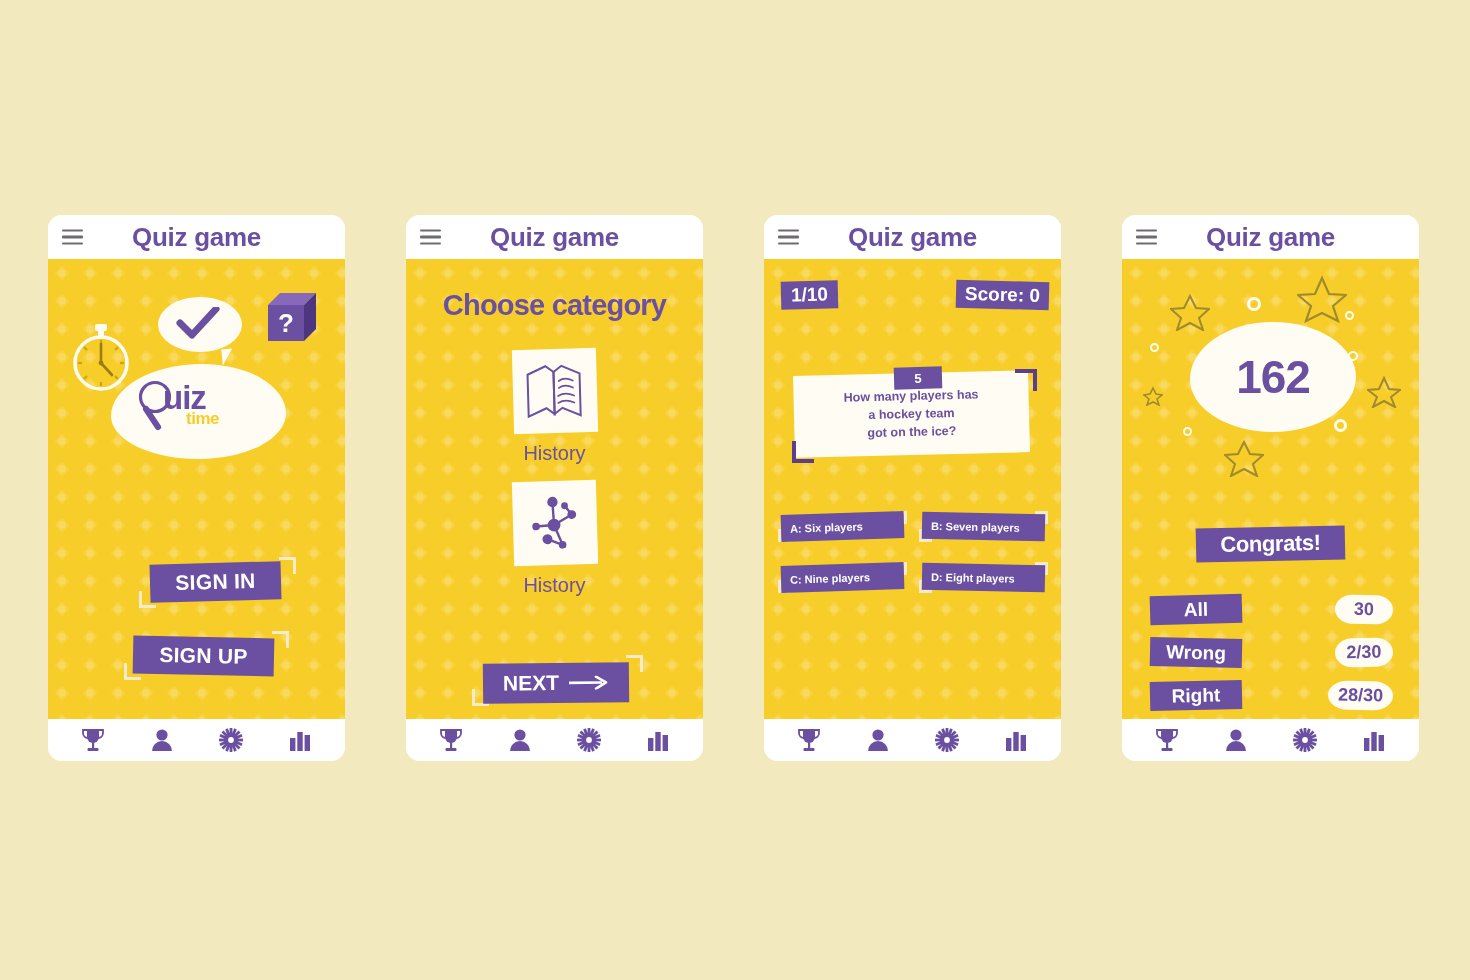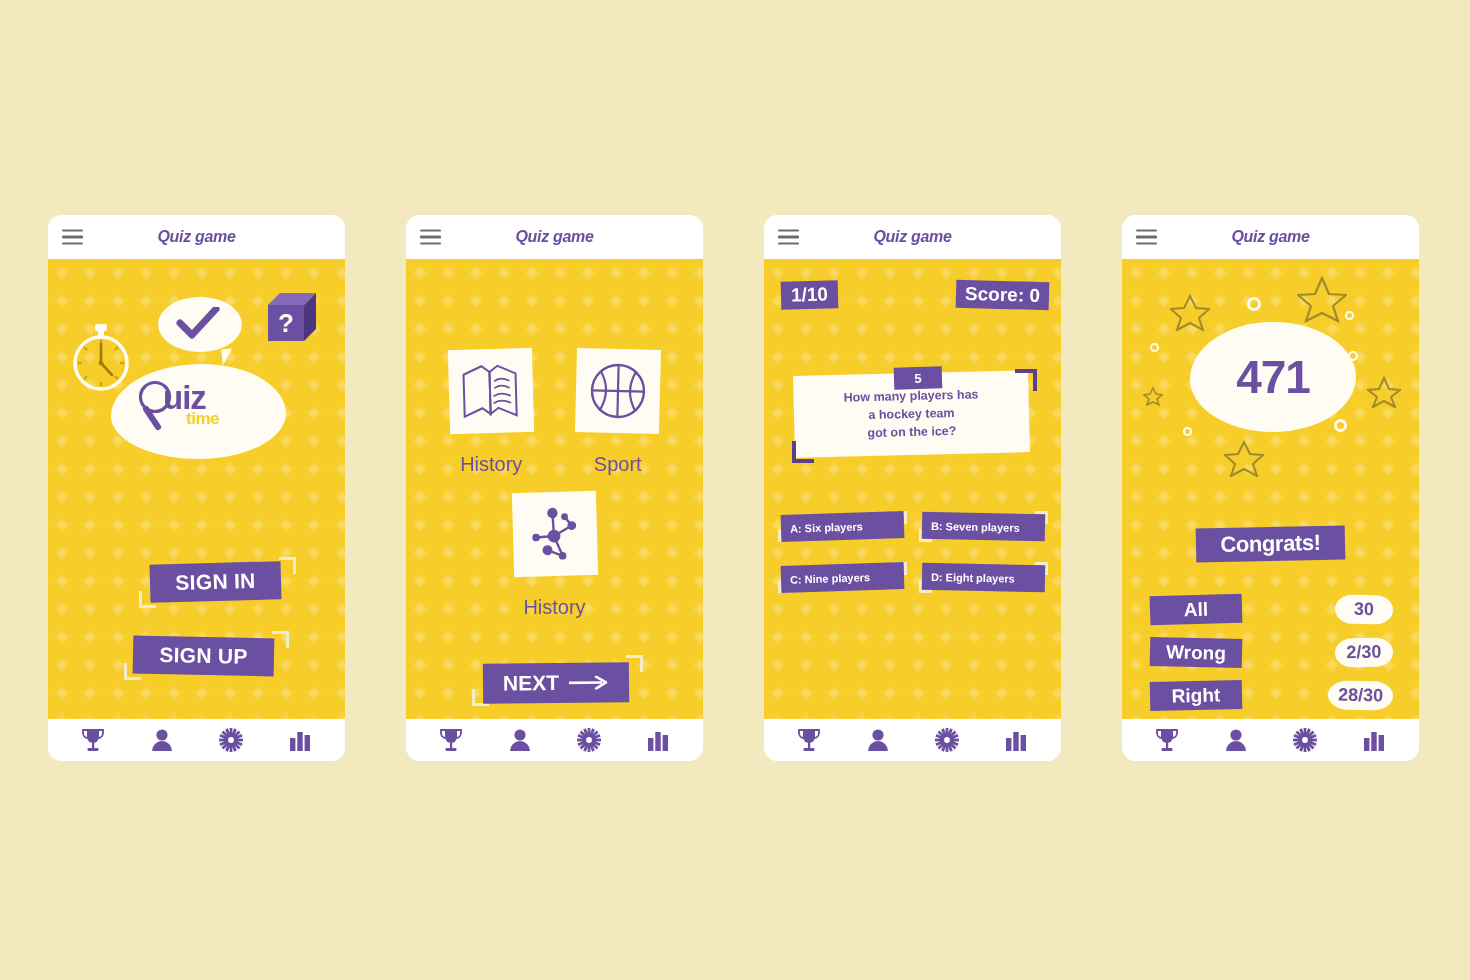--- a/index.html
+++ b/index.html
@@ -36,25 +36,24 @@
     height:44px;
     background:#fff;
     display:flex;
     align-items:center;
     justify-content:center;
     position:relative;
     flex:0 0 auto;
     z-index:5;
   }
   .hdr-title{
-    font-size:16px;
+    font-size:26px;
     font-weight:bold;
     color:#6b4fa0;
     letter-spacing:-0.3px;
-    font-style:italic;
   }
   .burger{
     position:absolute;
     left:14px; top:50%;
     transform:translateY(-50%);
     width:21px; height:15px;
     display:flex; flex-direction:column; justify-content:space-between;
     cursor:pointer;
   }
   .burger span{ display:block; height:2.4px; background:#6e6a72; border-radius:1px; }
@@ -144,21 +143,21 @@
   }
   .cat-grid{ position:absolute; left:22px; top:90px; width:253px; }
   .cat-row{ display:flex; justify-content:space-around; margin-bottom:16px; }
   .cat{ width:105px; display:flex; flex-direction:column; align-items:center; cursor:pointer; }
   .cat-tile{
     width:84px; height:84px; background:#fffdf3;
     display:flex; align-items:center; justify-content:center;
   }
   .cat-tile.r1{ transform:rotate(-1.6deg); }
   .cat-tile.r2{ transform:rotate(1.4deg); }
-  .cat-lbl{ margin-top:20px; font-size:20px; color:#6b4fa0; }
+  .cat-lbl{ margin-top:9px; font-size:20px; color:#6b4fa0; }
   .s2-next{ left:77px; top:404px; width:146px; height:40px; font-size:21px; gap:10px; transform:rotate(-.6deg); }
 
   
   .badge{
     position:absolute; background:#6b4fa0; color:#fff; font-weight:bold;
     display:flex; align-items:center; justify-content:center;
   }
   .s3-prog{ left:17px; top:22px; width:57px; height:28px; font-size:19px; transform:rotate(-1.5deg); }
   .s3-score{ left:192px; top:22px; width:93px; height:28px; font-size:19px; transform:rotate(1.5deg); }
 
@@ -348,47 +347,36 @@
     <div class="hdr">
       <div class="burger">
           <span></span>
           <span></span>
           <span></span>
         </div>
       <div class="hdr-title">Quiz game</div>
     </div>
 
     <div class="body-yellow">
+      <div class="s2-title">Choose category</div>
 
       <div class="cat-grid">
         <div class="cat-row">
           <div class="cat">
             <div class="cat-tile r1">
               <svg width="62" height="58" viewBox="0 0 62 58">
                 <path d="M4 12 L22 4 L30 10 L30 52 L22 46 L4 54 Z" fill="none" stroke="#6b4fa0" stroke-width="2"></path>
                 <path d="M30 10 L38 4 L56 12 L56 54 L38 46 L30 52 Z" fill="none" stroke="#6b4fa0" stroke-width="2"></path>
                 <path d="M35 19 q6 -4 14 0" fill="none" stroke="#6b4fa0" stroke-width="1.8" stroke-linecap="round"></path>
                 <path d="M35 26 q6 -4 14 0" fill="none" stroke="#6b4fa0" stroke-width="1.8" stroke-linecap="round"></path>
                 <path d="M34 34 q7 -4 16 0" fill="none" stroke="#6b4fa0" stroke-width="1.8" stroke-linecap="round"></path>
                 <path d="M34 41 q7 -4 16 0" fill="none" stroke="#6b4fa0" stroke-width="1.8" stroke-linecap="round"></path>
               </svg>
             </div>
             <div class="cat-lbl">History</div>
-          </div>
-          <div class="cat">
-            <div class="cat-tile r2">
-              <svg width="60" height="60" viewBox="0 0 60 60">
-                <circle cx="30" cy="30" r="26" fill="none" stroke="#6b4fa0" stroke-width="2.4"></circle>
-                <line x1="30" y1="4" x2="30" y2="56" stroke="#6b4fa0" stroke-width="2.2"></line>
-                <line x1="4" y1="30" x2="56" y2="30" stroke="#6b4fa0" stroke-width="2.2"></line>
-                <path d="M12 10 q12 20 0 40" fill="none" stroke="#6b4fa0" stroke-width="2.2"></path>
-                <path d="M48 10 q-12 20 0 40" fill="none" stroke="#6b4fa0" stroke-width="2.2"></path>
-              </svg>
-            </div>
-            <div class="cat-lbl">Sport</div>
           </div>
         </div>
         <div class="cat-row">
           <div class="cat">
             <div class="cat-tile r1">
               <svg width="62" height="60" viewBox="0 0 62 60">
                 <g stroke="#6b4fa0" stroke-width="2.4">
                   <line x1="30" y1="32" x2="29" y2="9"></line>
                   <line x1="30" y1="32" x2="48" y2="22"></line>
                   <line x1="48" y1="22" x2="41" y2="13"></line>
@@ -590,21 +578,21 @@
         <path d="M10 2 L13 8 L19 9 L14 13 L16 19 L10 16 L4 19 L6 13 L1 9 L7 8 Z" fill="none" stroke="#a08a2e" stroke-width="1.6"></path>
       </svg>
       <div class="deco" style="left:125px;top:38px;width:14px;height:14px;border:3px solid #fffdf3;border-radius:50%;"></div>
       <div class="deco" style="left:223px;top:52px;width:9px;height:9px;border:2.5px solid #fffdf3;border-radius:50%;"></div>
       <div class="deco" style="left:226px;top:92px;width:10px;height:10px;border:2.5px solid #fffdf3;border-radius:50%;"></div>
       <div class="deco" style="left:28px;top:84px;width:9px;height:9px;border:2.5px solid #fffdf3;border-radius:50%;"></div>
       <div class="deco" style="left:61px;top:168px;width:9px;height:9px;border:2.5px solid #fffdf3;border-radius:50%;"></div>
       <div class="deco" style="left:212px;top:160px;width:13px;height:13px;border:3px solid #fffdf3;border-radius:50%;"></div>
 
       <div class="score-blob">
-        <div class="score-num">471</div>
+        <div class="score-num">162</div>
       </div>
 
       <div class="pbtn s4-congrats">Congrats!</div>
 
       <div class="stats">
         <div class="stat-row">
           <div class="stat-lbl t0">All</div>
           <div class="stat-val t0">30</div>
         </div>
         <div class="stat-row">

